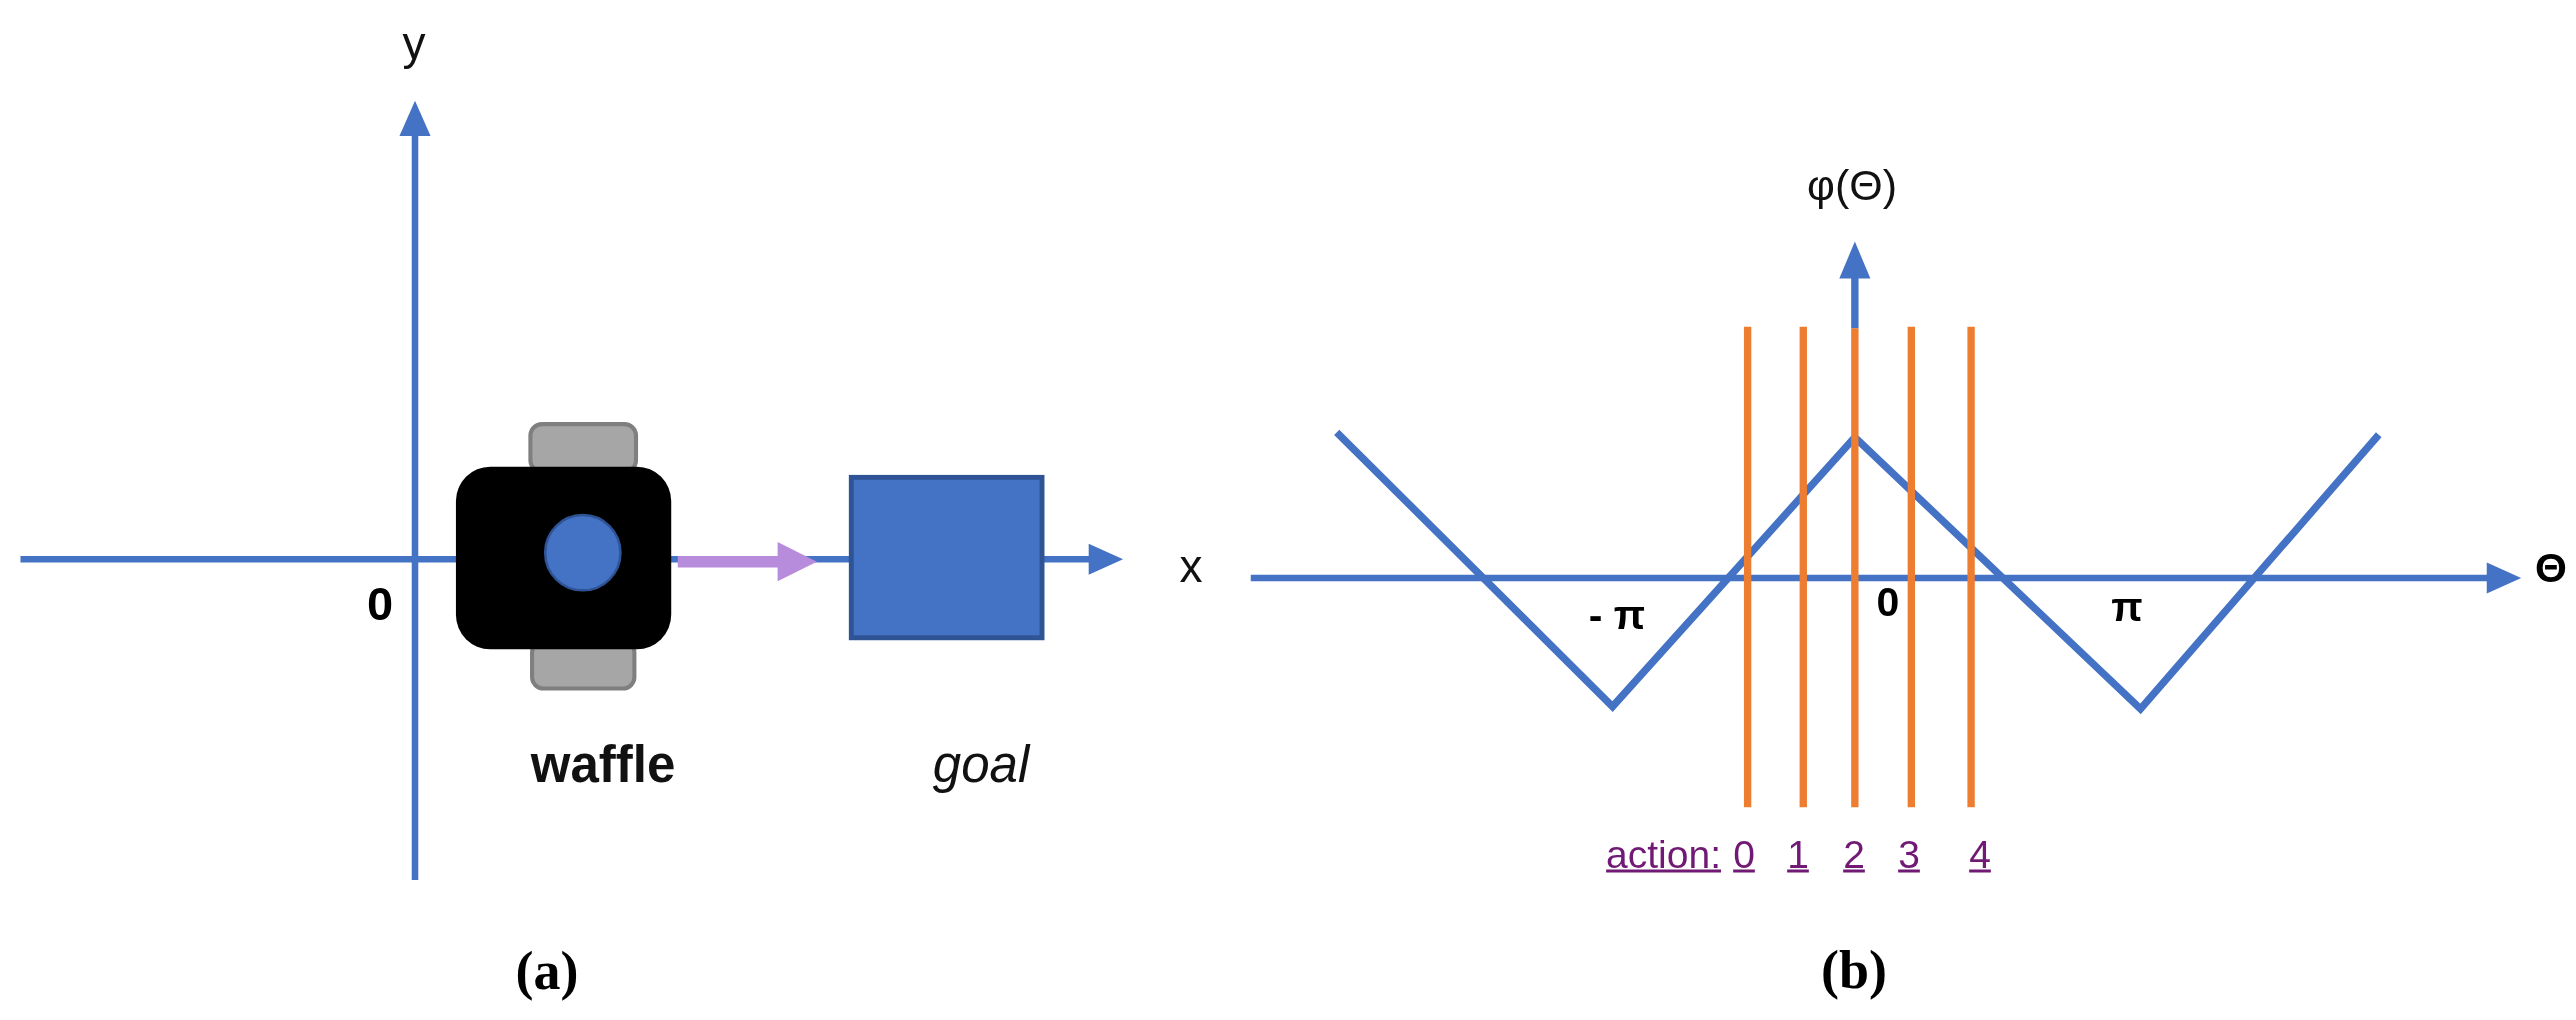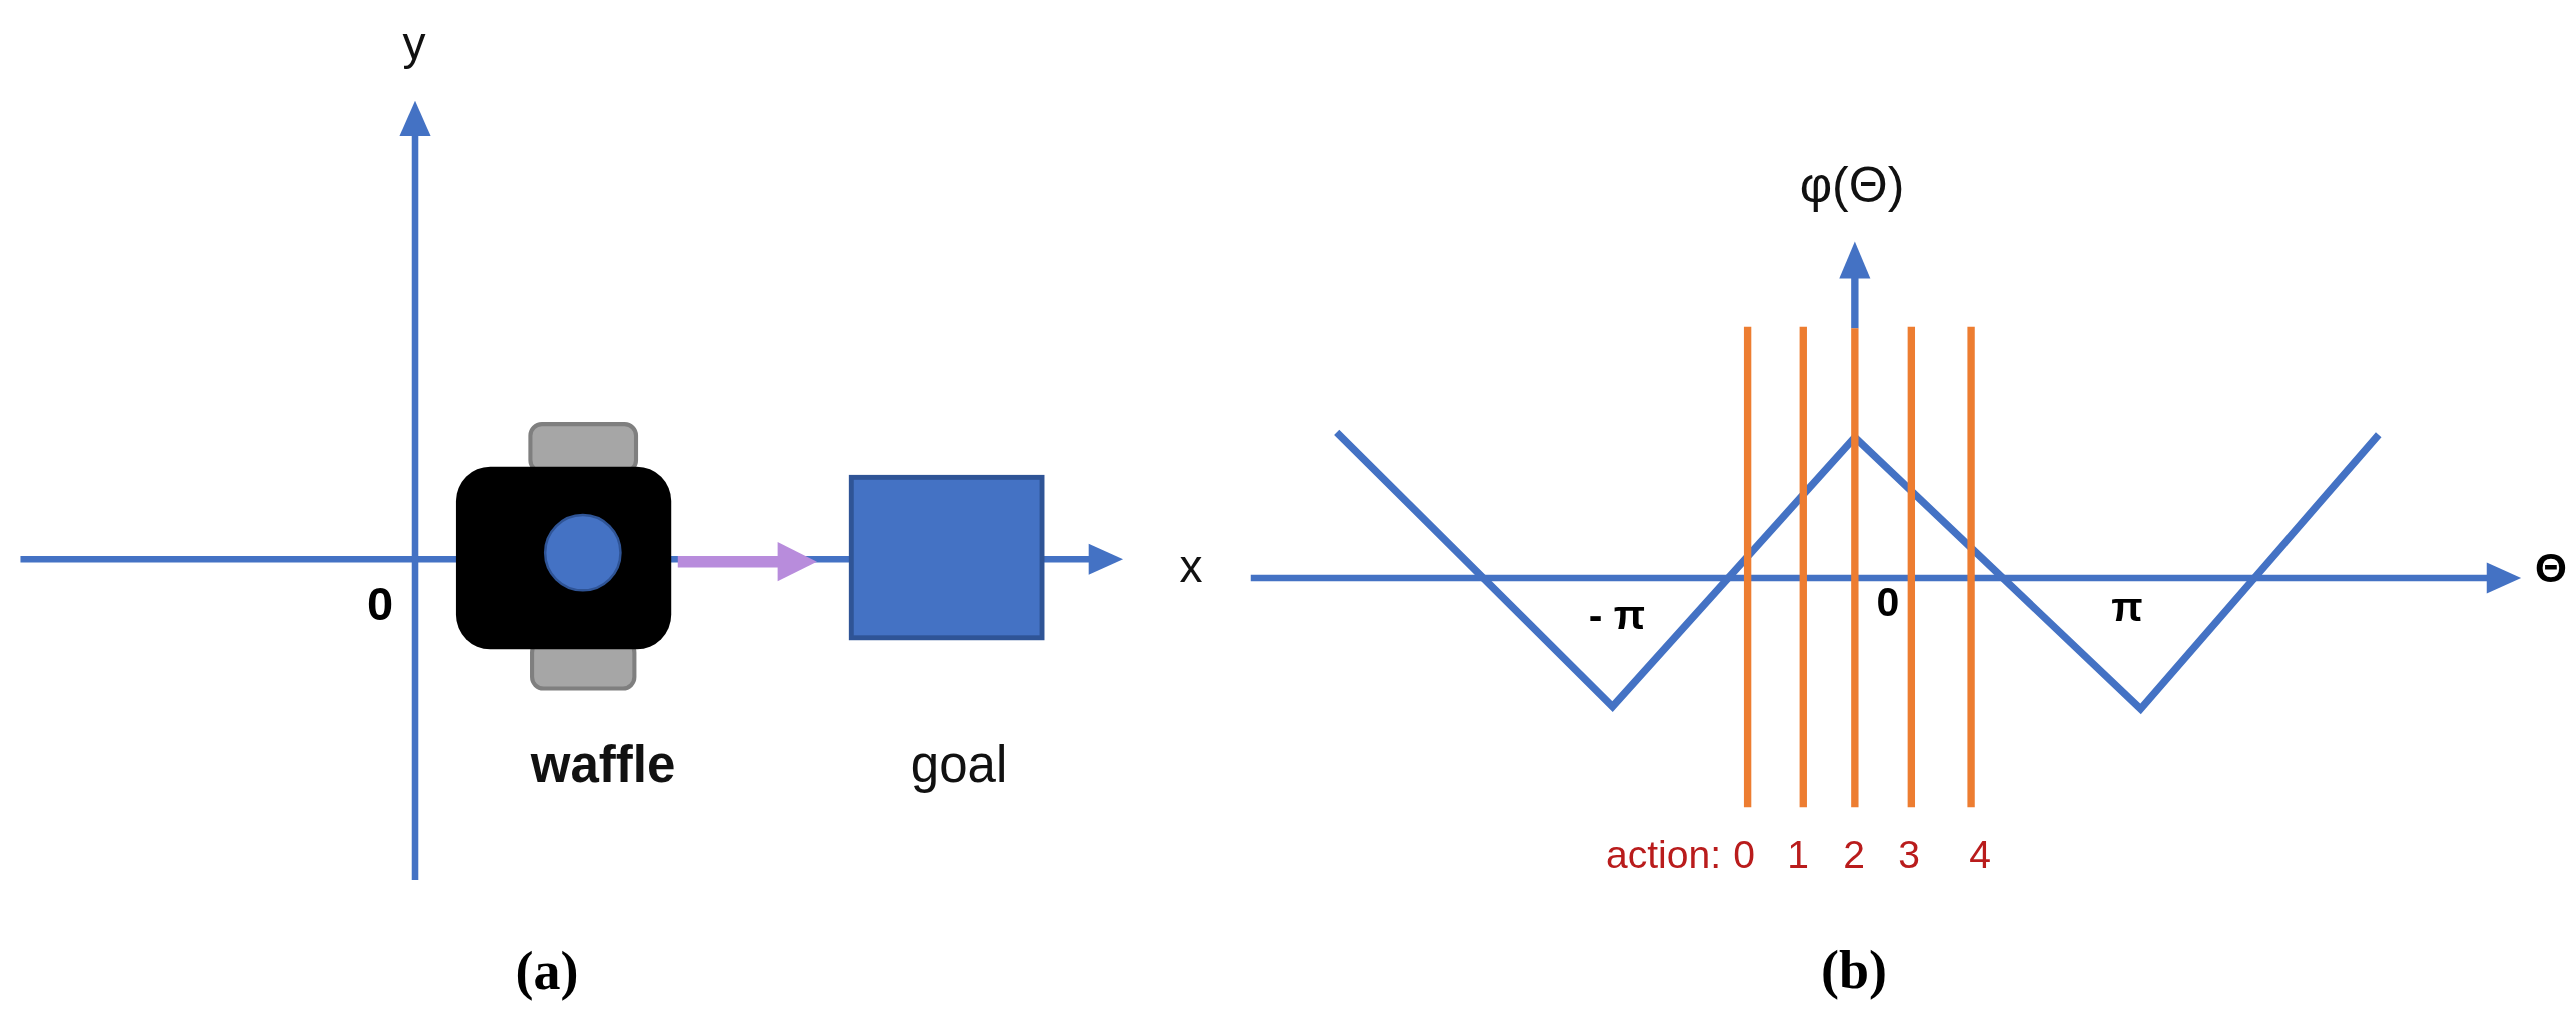--- a/index.html
+++ b/index.html
@@ -24,21 +24,21 @@
     font-family: "Liberation Sans", sans-serif;
     line-height: 1;
   }
   .lbl.bold { font-weight: 700; color: #000000; }
   .lbl.caption {
     font-family: "Liberation Serif", serif;
     font-weight: 700;
     font-size: 54px;
     color: #000000;
   }
-  .lbl.action-text { color: #b91c1c; }
+  .lbl.action-text { color: #701a75; text-decoration: underline; }
   .lbl.right-anchor { transform: translate(-100%, -50%); }
 </style>
 </head>
 <body>
 
 <div class="fig">
 
   <svg class="layer" viewBox="0 0 3147 1247" xmlns="http://www.w3.org/2000/svg">
 
     <line x1="25" y1="683" x2="1338" y2="683" stroke="#4472C4" stroke-width="8"></line>
@@ -73,24 +73,24 @@
       <line x1="2266" y1="401" x2="2266" y2="986" stroke="#ED7D31" stroke-width="9"></line>
       <line x1="2335" y1="399" x2="2335" y2="986" stroke="#ED7D31" stroke-width="9"></line>
       <line x1="2408" y1="399" x2="2408" y2="986" stroke="#ED7D31" stroke-width="9"></line>
     </g>
   </svg>
 
   <div class="lbl" style="left:414px; top:43px; font-size:46px;">y</div>
   <div class="lbl" style="left:1191px; top:566px; font-size:46px;">x</div>
   <div class="lbl bold" style="left:380px; top:603px; font-size:47px;">0</div>
   <div class="lbl" style="left:603px; top:764px; font-size:51px;font-weight:bold;">waffle</div>
-  <div class="lbl" style="left:959px; top:764px; font-size:51px;">goal</div>
+  <div class="lbl" style="left:981px; top:764px; font-size:51px;font-style:italic;">goal</div>
   <div class="lbl caption" style="left:547px; top:971px;">(a)</div>
 
-  <div class="lbl" style="left:1852px; top:185px; font-size:50px;">φ(Θ)</div>
+  <div class="lbl" style="left:1852px; top:185px; font-size:43px;">φ(Θ)</div>
   <div class="lbl bold" style="left:2551px; top:568px; font-size:41px; font-weight:600;">Θ</div>
   <div class="lbl bold" style="left:1617px; top:615px; font-size:41px;">- π</div>
   <div class="lbl bold" style="left:1888px; top:602px; font-size:41px;">0</div>
   <div class="lbl bold" style="left:2127px; top:607px; font-size:41px;">π</div>
 
   <div class="lbl action-text right-anchor" style="left:1721px; top:854px; font-size:39px;">action:</div>
   <div class="lbl action-text" style="left:1744px; top:854px; font-size:39px;">0</div>
   <div class="lbl action-text" style="left:1798px; top:854px; font-size:39px;">1</div>
   <div class="lbl action-text" style="left:1854px; top:854px; font-size:39px;">2</div>
   <div class="lbl action-text" style="left:1909px; top:854px; font-size:39px;">3</div>

